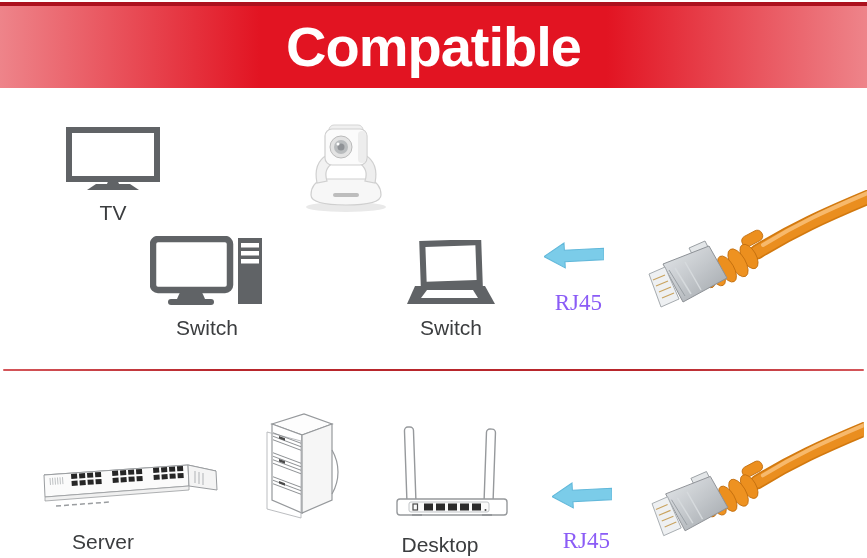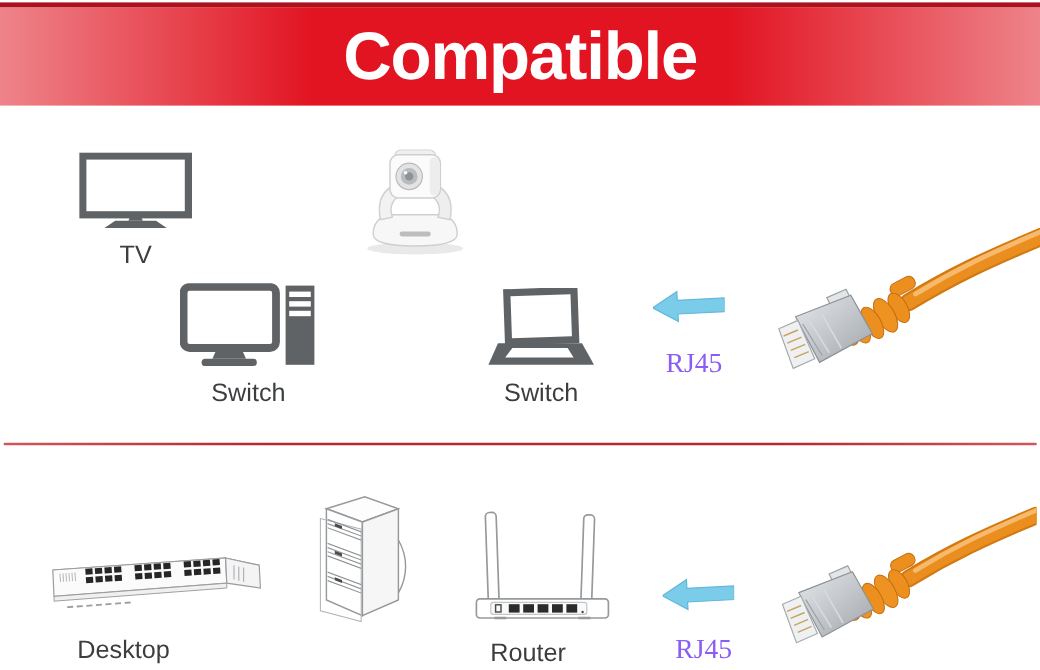--- a/index.html
+++ b/index.html
@@ -168,21 +168,21 @@
     </g>
 
     <g stroke="#b0b3b6" stroke-width="1">
       <line x1="157" y1="12" x2="157" y2="24"></line>
         <line x1="161" y1="13" x2="161" y2="25"></line>
         <line x1="165" y1="14" x2="165" y2="26"></line>
     </g>
 
     <path d="M 18,47 L 72,43" stroke="#9a9da0" stroke-width="1.5" stroke-dasharray="5 3" fill="none"></path>
   </svg>
-  <div class="abs dev-label" style="left:58px;top:530px;width:90px">Desktop</div>
+  <div class="abs dev-label" style="left:58px;top:530px;width:90px">Server</div>
 
   <svg class="abs" style="left:260px;top:410px" width="84" height="112" viewBox="0 0 84 112">
     <polygon points="12,14 44,4 72,14 42,25" fill="#fdfdfd" stroke="#96999c" stroke-width="1.2"></polygon>
     <polygon points="12,14 42,25 42,103 12,90" fill="#ffffff" stroke="#96999c" stroke-width="1.2"></polygon>
     <polygon points="42,25 72,14 72,90 42,103" fill="#f6f6f6" stroke="#96999c" stroke-width="1.2"></polygon>
     <polygon points="7,22 41,31 41,108 7,99" fill="none" stroke="#b3b6b9" stroke-width="0.9"></polygon>
 
     <g transform="skewY(20.3)" stroke="#8d9093" stroke-width="1">
       <line x1="13" y1="18" x2="41" y2="18"></line>
         <line x1="13" y1="21.5" x2="41" y2="21.5"></line>
@@ -211,21 +211,21 @@
       <rect x="30" y="79.5" width="9" height="7"></rect>
         <rect x="42" y="79.5" width="9" height="7"></rect>
       <rect x="54" y="79.5" width="9" height="7"></rect>
         <rect x="66" y="79.5" width="9" height="7"></rect>
       <rect x="78" y="79.5" width="9" height="7"></rect>
     </g>
     <circle cx="91.5" cy="86" r="1" fill="#4a4a4a"></circle>
     <line x1="18" y1="91" x2="28" y2="91" stroke="#96999c" stroke-width="2"></line>
     <line x1="88" y1="91" x2="98" y2="91" stroke="#96999c" stroke-width="2"></line>
   </svg>
-  <div class="abs dev-label" style="left:395px;top:533px;width:90px">Router</div>
+  <div class="abs dev-label" style="left:395px;top:533px;width:90px">Desktop</div>
 
   <svg class="abs" style="left:552px;top:481px" width="60" height="30" viewBox="0 0 58 28">
       <use href="#arrowLeft"></use>
     </svg>
   <div class="abs rj45-label" style="left:546px;top:529px;width:64px">RJ45</div>
 
   <svg class="abs" style="left:645px;top:422px" width="222" height="136" viewBox="0 0 222 140">
       <use href="#cable"></use>
     </svg>
 

